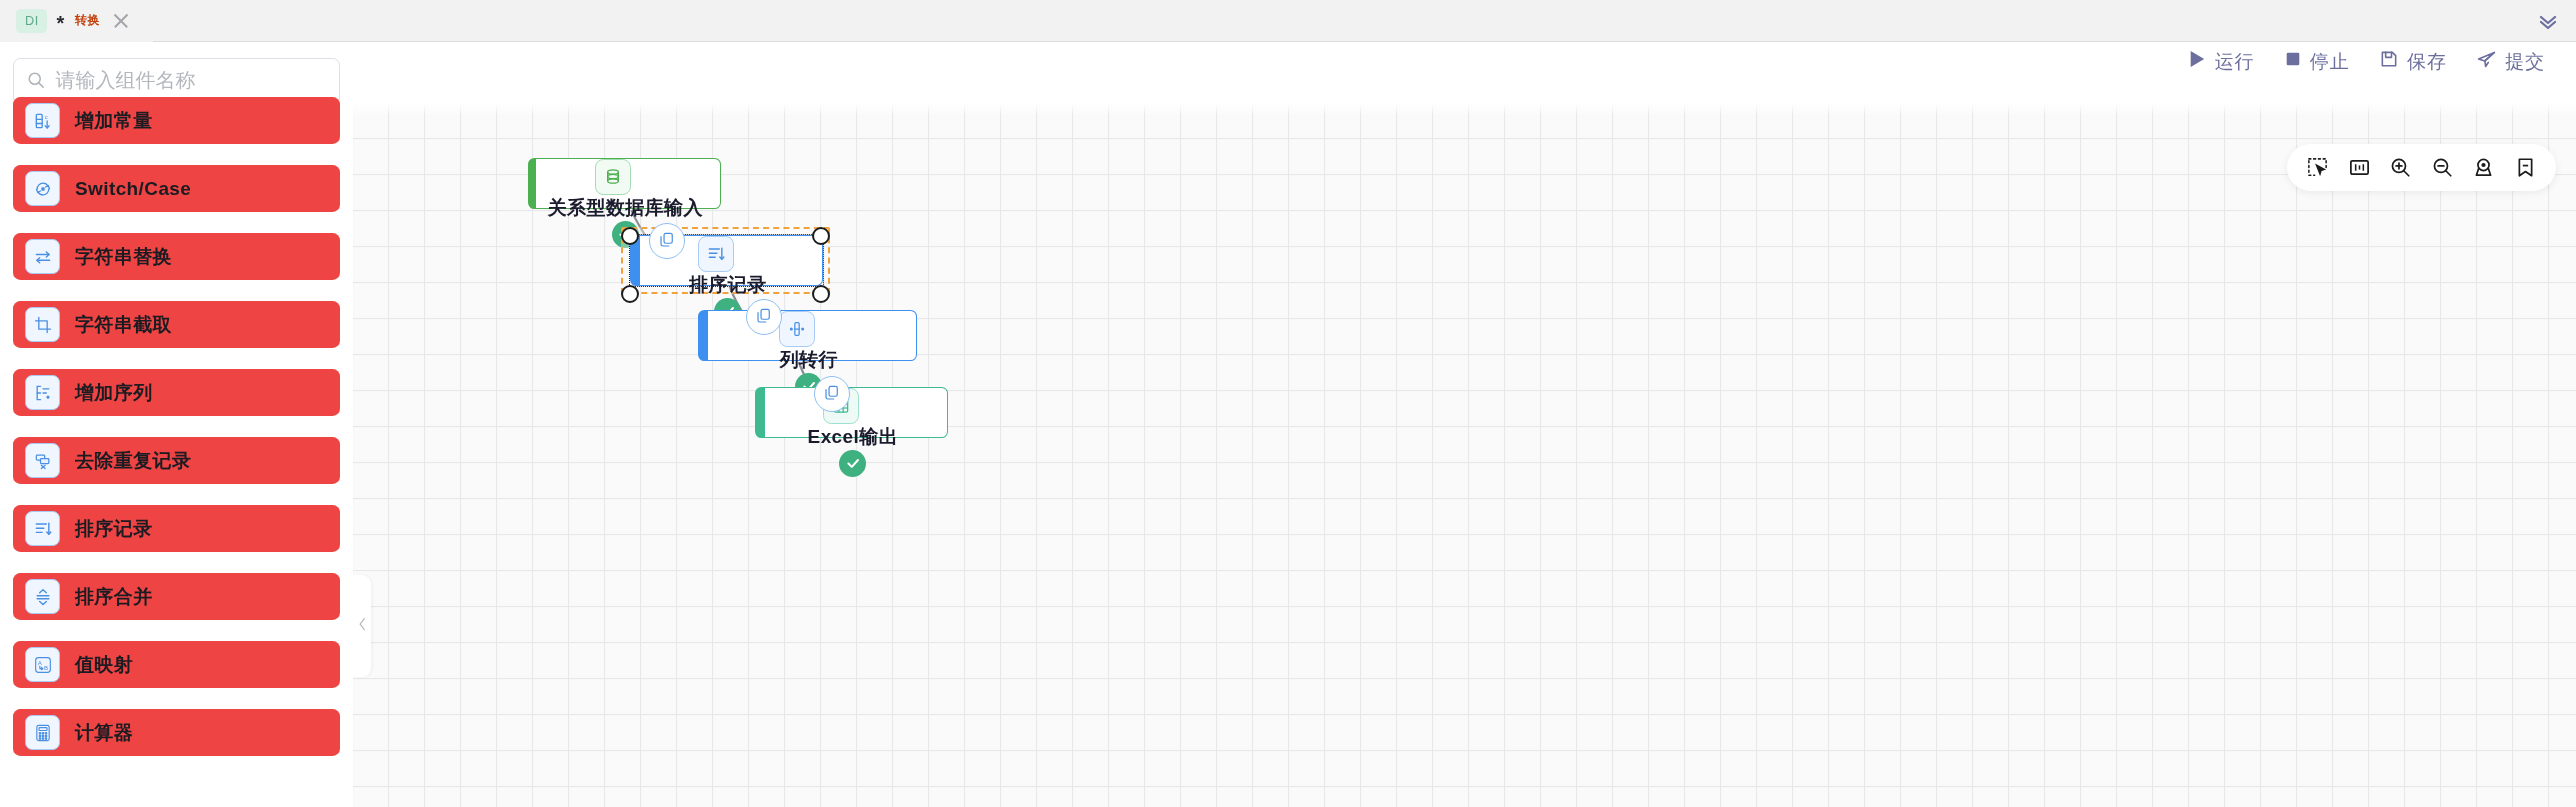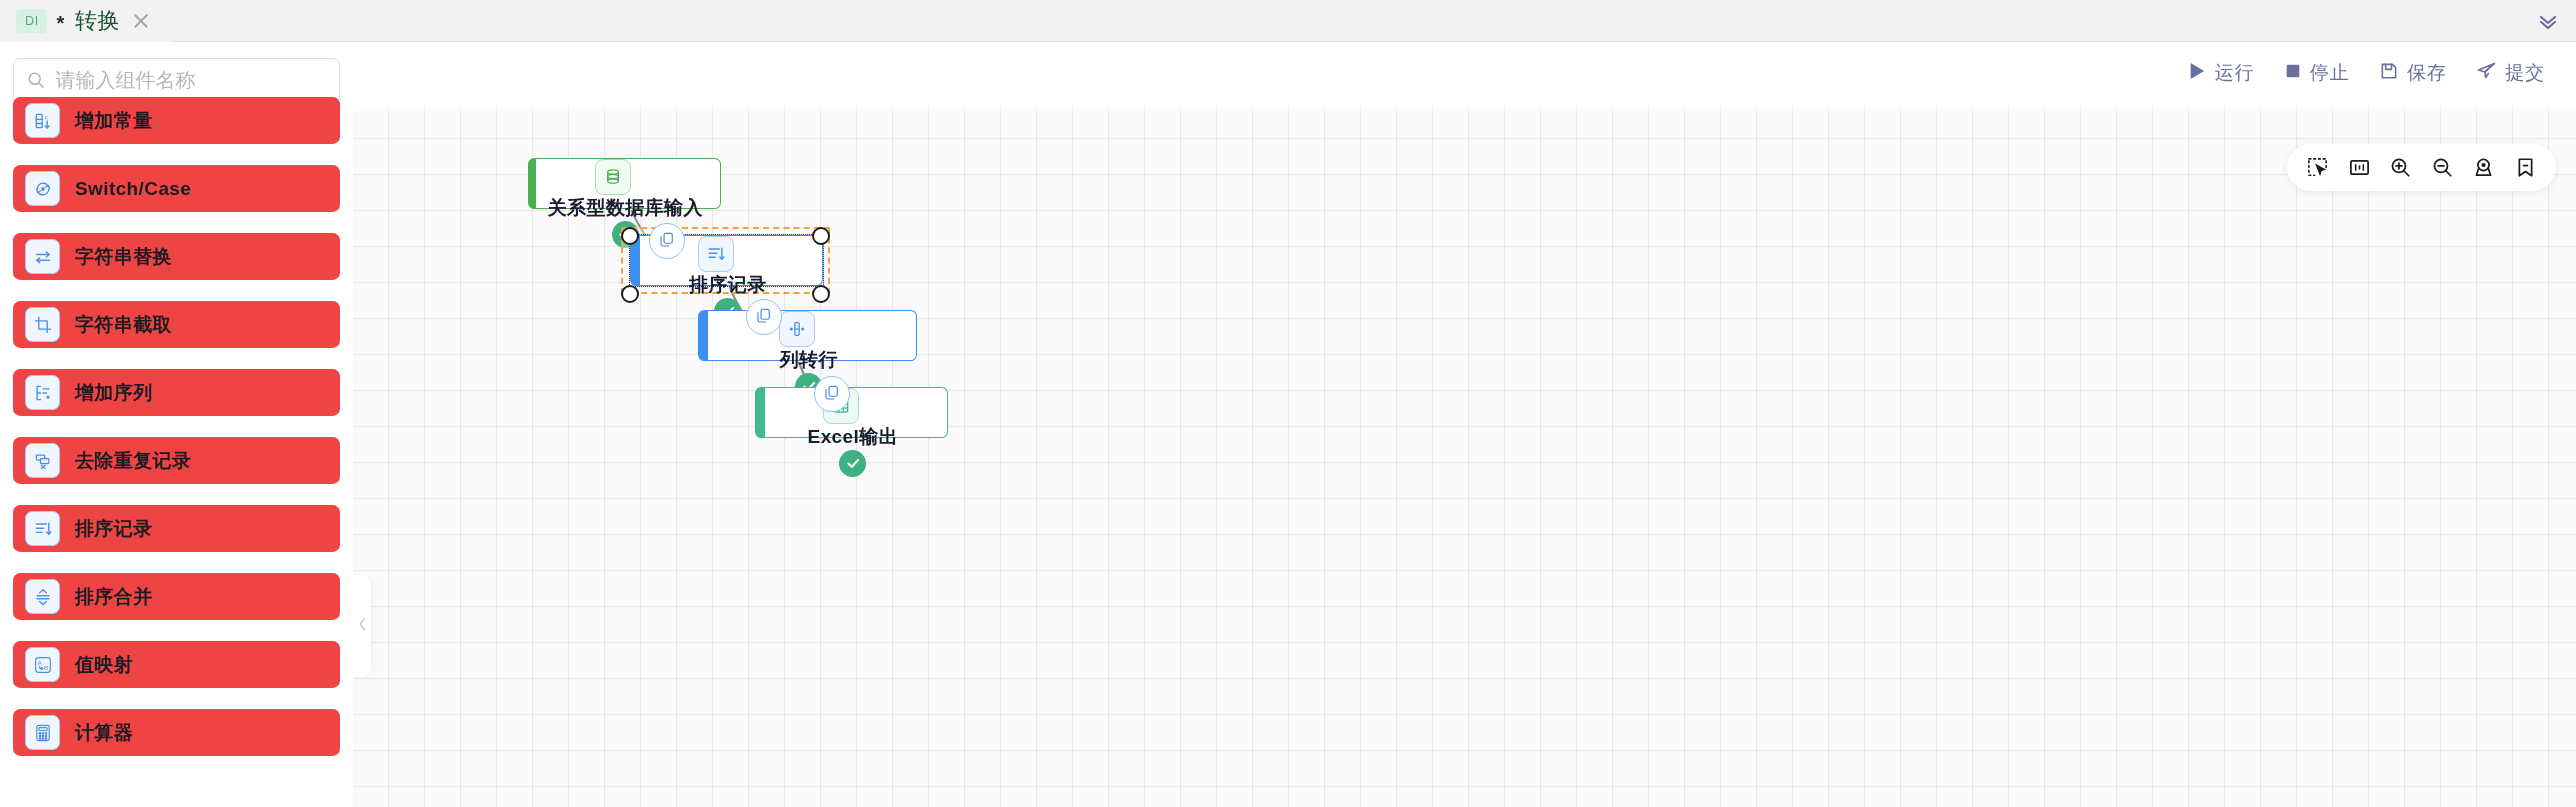--- a/index.html
+++ b/index.html
@@ -26,39 +26,39 @@
   }
   .tab-badge {
     width: 31px; height: 24px; border-radius: 4.5px;
     background: #d9f0e4; color: #5fa887;
     font-size: 12.7px; font-weight: normal;
     display: flex; align-items: center; justify-content: center;
     letter-spacing: 0.5px;
   }
   .tab-dirty { font-size: 20px; color: #2b2b33; line-height: 1; margin-right: 1.8px;
                position: relative; top: 2.7px; font-weight: 700; }
-  .tab-title { font-size: 22px; color: #14532d; font-weight: 400; letter-spacing: 0.5px; }
+  .tab-title { font-size: 12px; color: #c2410c; font-weight: 700; letter-spacing: 0.5px; }
   .tab-close { width: 24px; height: 24px; position: relative; cursor: pointer; opacity: .62; }
   .tab-close::before, .tab-close::after {
     content: ""; position: absolute; left: 2.7px; top: 11px;
     width: 18px; height: 1.5px; background: #76767e;
   }
   .tab-close::before { transform: rotate(45deg); }
   .tab-close::after  { transform: rotate(-45deg); }
 
   .collapse-all {
     position: absolute; right: 12.7px; top: 6.4px;
     width: 31px; height: 29px; cursor: pointer;
     display: flex; align-items: center; justify-content: center;
   }
 
   
   .actionbar {
     position: absolute; right: 16.4px; top: 43px;
-    height: 60px; display: flex; align-items: center; gap: 0;
+    height: 60px; display: flex; align-items: flex-start; gap: 0;
   }
   .action-btn {
     display: flex; align-items: center; gap: 8.2px;
     padding: 5.5px 14.6px; cursor: pointer;
     color: #6c6f9e; font-size: 19px; letter-spacing: 0.9px;
   }
   .action-btn .lbl { color: #6c6f9e; }
 
   
   .sidebar {

